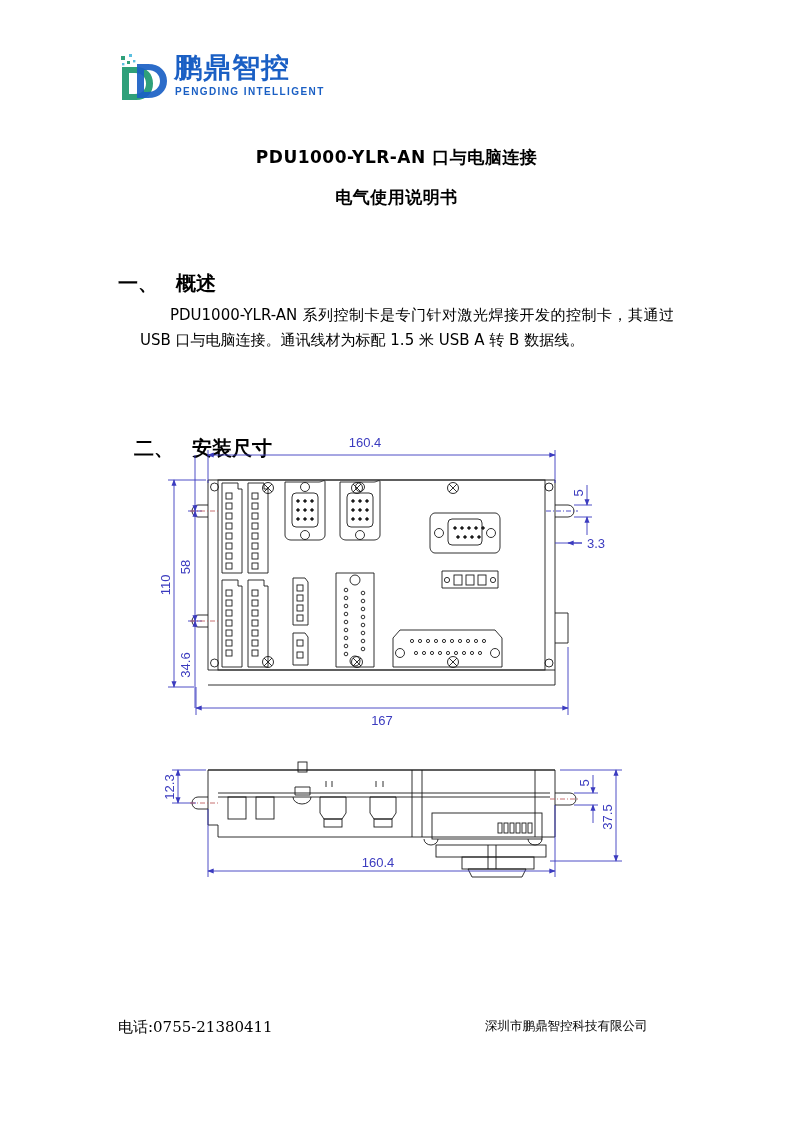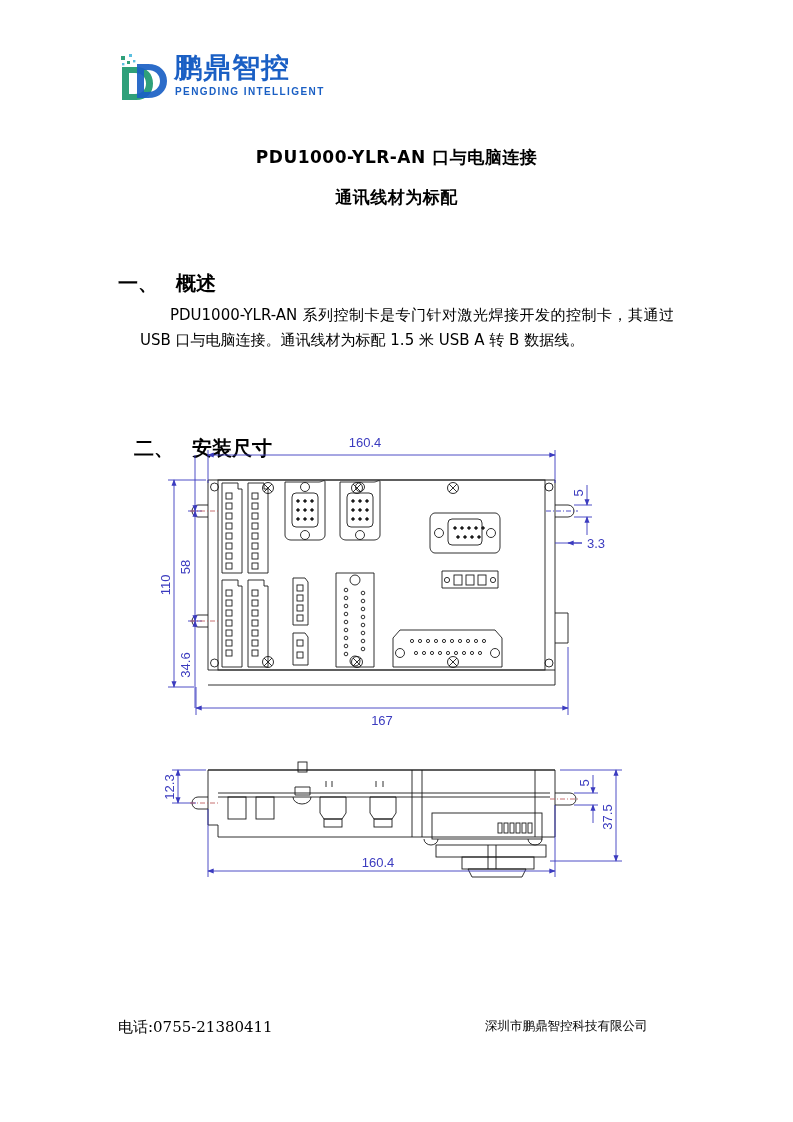--- a/index.html
+++ b/index.html
@@ -143,21 +143,21 @@
              M11,19 L11,40 L17,40 C24,40 28,35.5 28,29.5 C28,23.5 24,19 17,19 Z" fill="#2fa07a" fill-rule="evenodd"></path>
 
     <path d="M19,10 L30,10 C42,10 49,17.5 49,27 C49,36.5 42,44 30,44 L19,44 Z
              M26,16 L26,38 L29.5,38 C37,38 42,33.5 42,27 C42,20.5 37,16 29.5,16 Z" fill="#1a5fc4" fill-rule="evenodd" opacity="0.92"></path>
   </svg>
   <div id="logo-text-cn">鹏鼎智控</div>
   <div id="logo-text-en">PENGDING INTELLIGENT</div>
 </div>
 
 <div class="doc-title" id="title-main">PDU1000-YLR-AN 口与电脑连接</div>
-<div class="doc-title" id="title-sub">通讯线材为标配</div>
+<div class="doc-title" id="title-sub">电气使用说明书</div>
 
 <div class="section-heading" id="sec1-heading">
   <span class="num">一、</span><span>概述</span>
 </div>
 <div id="sec1-body">PDU1000-YLR-AN 系列控制卡是专门针对激光焊接开发的控制卡，其通过 USB 口与电脑连接。通讯线材为标配 1.5 米 USB A 转 B 数据线。</div>
 
 <div class="section-heading" id="sec2-heading">
   <span class="num">二、</span><span>安装尺寸</span>
 </div>
 

